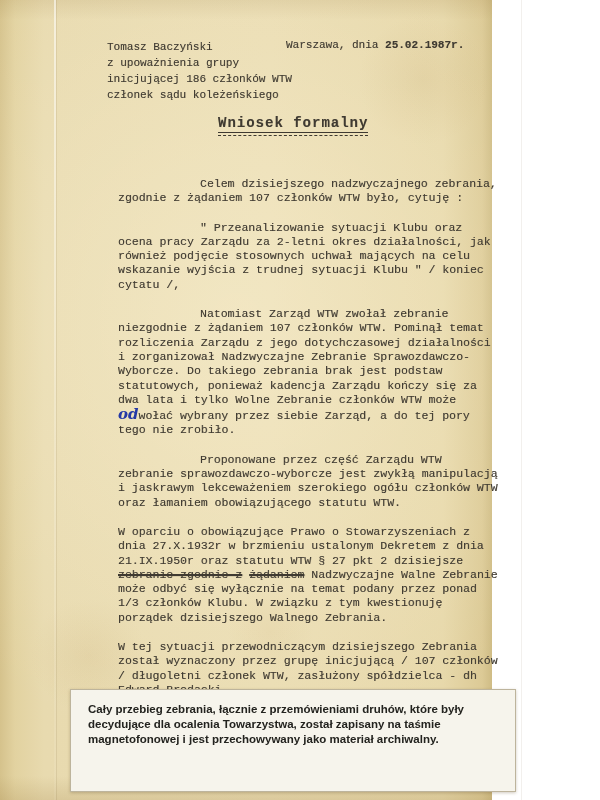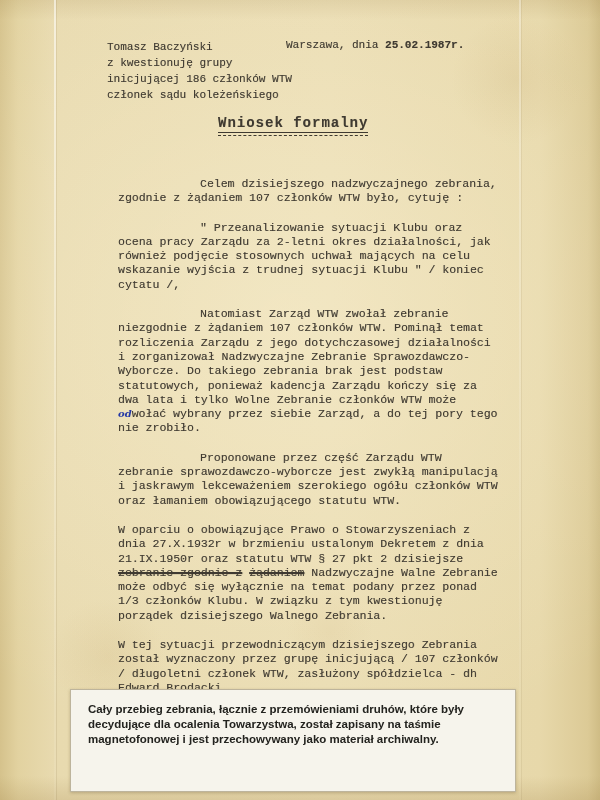--- a/index.html
+++ b/index.html
@@ -1,21 +1,21 @@
 <!DOCTYPE html>
 <html><head>
 <meta charset="utf-8">
 <style>
   html,body{margin:0;padding:0;}
   body{
     width:600px;height:800px;overflow:hidden;
     font-family:"Liberation Mono",monospace;
   }
   .scan{
-    position:relative;width:600px;height:800px;
+    position:relative;width:492px;height:800px;
     background:
       radial-gradient(ellipse 130% 90% at 48% 40%, rgba(255,248,222,0.38), rgba(0,0,0,0) 62%),
       radial-gradient(circle 90px at 86% 10%, rgba(186,154,92,0.16), rgba(0,0,0,0) 72%),
       radial-gradient(circle 80px at 18% 82%, rgba(186,154,92,0.14), rgba(0,0,0,0) 72%),
       radial-gradient(circle 60px at 55% 79%, rgba(186,154,92,0.10), rgba(0,0,0,0) 72%),
       linear-gradient(180deg, rgba(150,118,58,0.14) 0, rgba(0,0,0,0) 2.5%, rgba(0,0,0,0) 97%, rgba(150,118,58,0.18) 100%),
       linear-gradient(90deg, #d5c28c 0, #e2d2a0 3%, #e8daaf 9%, #eadcb2 55%, #e7d8aa 90%, #dcca96 98%, #cfbc85 100%);
   }
   .crease{position:absolute;top:0;height:800px;pointer-events:none;}
   .crease-left{left:54px;width:2px;
@@ -32,21 +32,21 @@
   .dateline .date-strong{font-weight:700;}
 
   .title-wrap{position:absolute;left:218px;top:114px;border-bottom:1px dashed #3f3a31;padding-bottom:3px;}
   .title-text{font-size:14px;font-weight:700;letter-spacing:1px;border-bottom:1px solid #3f3a31;padding-bottom:1px;}
 
   .doc-body{position:absolute;left:103px;top:162px;width:412px;font-size:11.5px;line-height:14.3px;}
   .doc-body p{margin:15px;}
   .doc-body p.indent{text-indent:82px;}
   .seg-strike{text-decoration:line-through;text-decoration-thickness:2px;}
   .seg-ink{color:#2438a6;font-style:italic;font-weight:700;
-    font-family:"DejaVu Serif",serif;font-size:10px;text-shadow:none;}
+    font-family:"DejaVu Serif",serif;font-size:15px;text-shadow:none;}
 
   .caption-box{
     position:absolute;left:70px;top:689px;width:446px;height:103px;box-sizing:border-box;
     background:#f6f4ec;border:1px solid #bdb49c;
     box-shadow:0 1px 3px rgba(90,70,30,0.28);
     padding:12px 17px;
     font-family:"Liberation Sans",sans-serif;font-size:11.5px;line-height:15px;color:#23231f;font-weight:bold;
   }
 </style>
 </head>
@@ -54,21 +54,21 @@
 
 <div class="scan">
 
   <div class="crease crease-left"></div>
   <div class="crease crease-left-shadow"></div>
   <div class="crease crease-right"></div>
   <div class="crease crease-right-shadow"></div>
 
   <div class="sender ink">
       <div>Tomasz Baczyński</div>
-      <div>z kwestionuję grupy</div>
+      <div>z upoważnienia grupy</div>
       <div>inicjującej 186 członków WTW</div>
       <div>członek sądu koleżeńskiego</div>
     </div>
 
   <div class="dateline ink">
     <span>Warszawa, dnia </span><span class="date-strong">25.02.1987r.</span>
   </div>
 
   <div class="title-wrap ink">
     <span class="title-text">Wniosek formalny</span>

